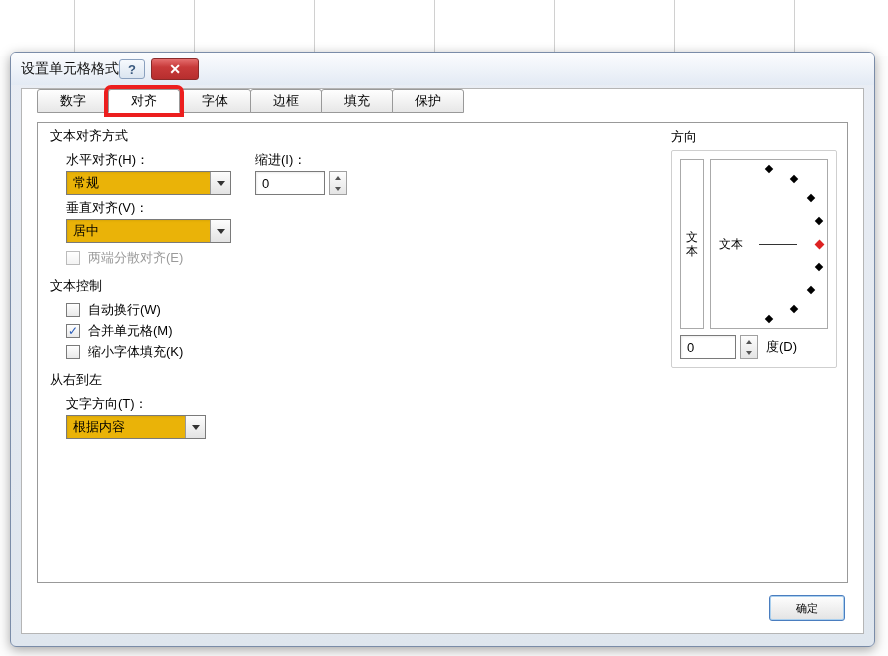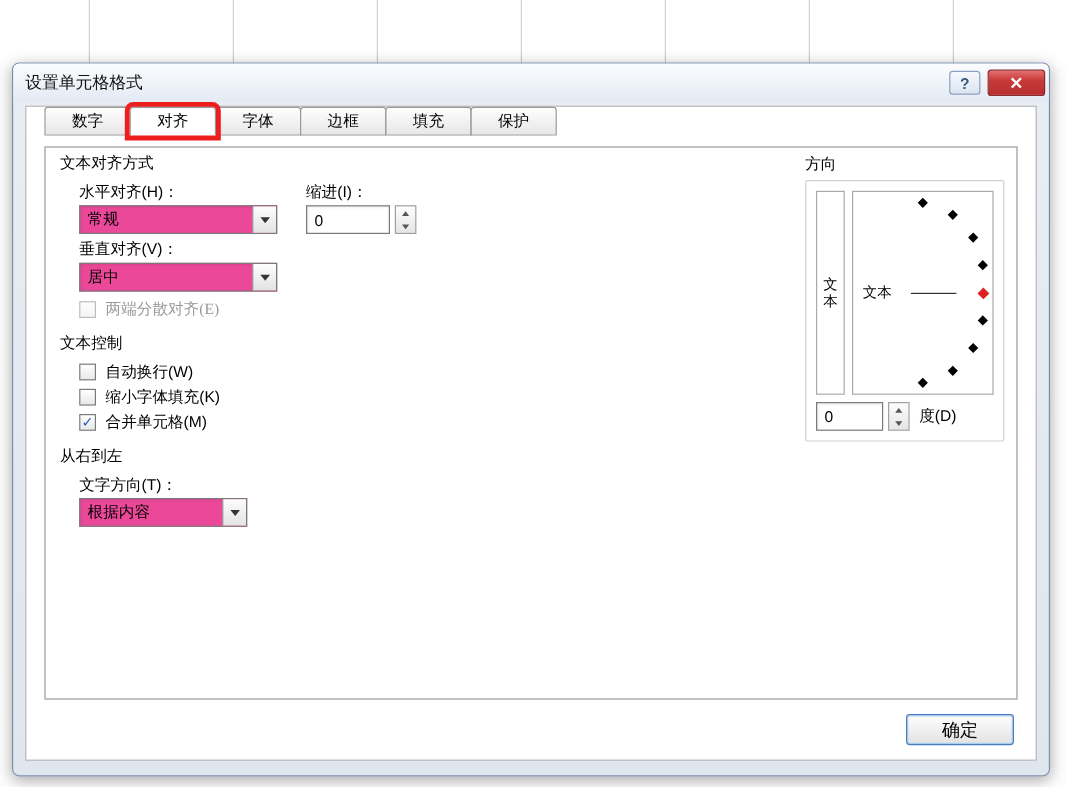--- a/index.html
+++ b/index.html
@@ -38,21 +38,21 @@
       border: 1px solid #7a8ca8;
       border-radius: 6px;
       box-shadow: 0 3px 12px rgba(0,0,0,0.35);
       overflow: hidden;
     }
 
     .titlebar {
       height: 32px;
       display: flex;
       align-items: center;
-      justify-content: space-between;
+      justify-content: flex-start;
       padding: 0 3px 0 10px;
       font-size: 14px;
       color: #111;
       background: linear-gradient(#fbfcfe, #e3eaf4);
     }
     .title-buttons {
       display: flex;
       gap: 6px;
       align-items: center;
     }
@@ -135,21 +135,21 @@
       position: relative;
       width: 165px;
       height: 24px;
       margin-left: 16px;
     }
     .combo input {
       width: 100%; height: 100%;
       border: 1px solid #7a7a7a;
       padding: 0 24px 0 6px;
       font-size: 13px;
-      background: #ec4899;
+      background: #eab308;
       box-shadow: inset 1px 1px 2px rgba(0,0,0,0.08);
     }
     .combo .arrow {
       position: absolute; right: 1px; top: 1px;
       width: 20px; height: 22px;
       border-left: 1px solid #999;
       background: linear-gradient(#fdfdfd, #e3e3e3);
       display: flex; align-items: center; justify-content: center;
       cursor: pointer;
     }
@@ -266,27 +266,27 @@
       margin-top: 6px;
     }
     .deg-row .indent-box { width: 56px; margin-left: 0; }
 
     .dlg-buttons {
       position: absolute;
       right: 18px; bottom: 12px;
       display: flex; gap: 14px;
     }
     .btn {
-      width: 90px; height: 26px;
+      width: 76px; height: 26px;
       border: 1px solid #8a8a8a;
       border-radius: 3px;
       background: linear-gradient(#fefefe, #e3e3e3);
       display: flex; align-items: center; justify-content: center;
       cursor: pointer;
-      font-size: 15px;
+      font-size: 11px;
     }
     .btn.primary {
       border: 1px solid #4a7dbf;
       box-shadow: 0 0 0 1px #a9cfee inset;
     }
   </style>
 </head>
 <body>
 
 <div class="bg-grid">
@@ -345,37 +345,37 @@
         </div>
       </div>
 
       <div style="margin-top:4px;"></div>
       <div class="label">垂直对齐(V)：</div>
       <div class="combo">
         <input readonly="" value="居中" style="">
         <div class="arrow"></div>
       </div>
 
-      <div class="cb-row" style="margin-top:6px;font-family:Liberation Serif, serif;">
+      <div class="cb-row" style="margin-top:6px;">
         <div class="cb disabled"></div>
         <span class="disabled-text">两端分散对齐(E)</span>
       </div>
 
       <div class="group-title" style="margin-top:10px;">文本控制</div>
       <div class="cb-row">
         <div class="cb"></div>
         <span>自动换行(W)</span>
       </div>
       <div class="cb-row">
+        <div class="cb checked"></div>
+        <span>合并单元格(M)</span>
+      </div>
+      <div class="cb-row">
         <div class="cb"></div>
         <span>缩小字体填充(K)</span>
-      </div>
-      <div class="cb-row">
-        <div class="cb checked"></div>
-        <span>合并单元格(M)</span>
       </div>
 
       <div class="group-title" style="margin-top:10px;">从右到左</div>
       <div class="label">文字方向(T)：</div>
       <div class="combo" style="width:140px;">
         <input readonly="" value="根据内容" style="">
         <div class="arrow"></div>
       </div>
 
       <div class="orient">

